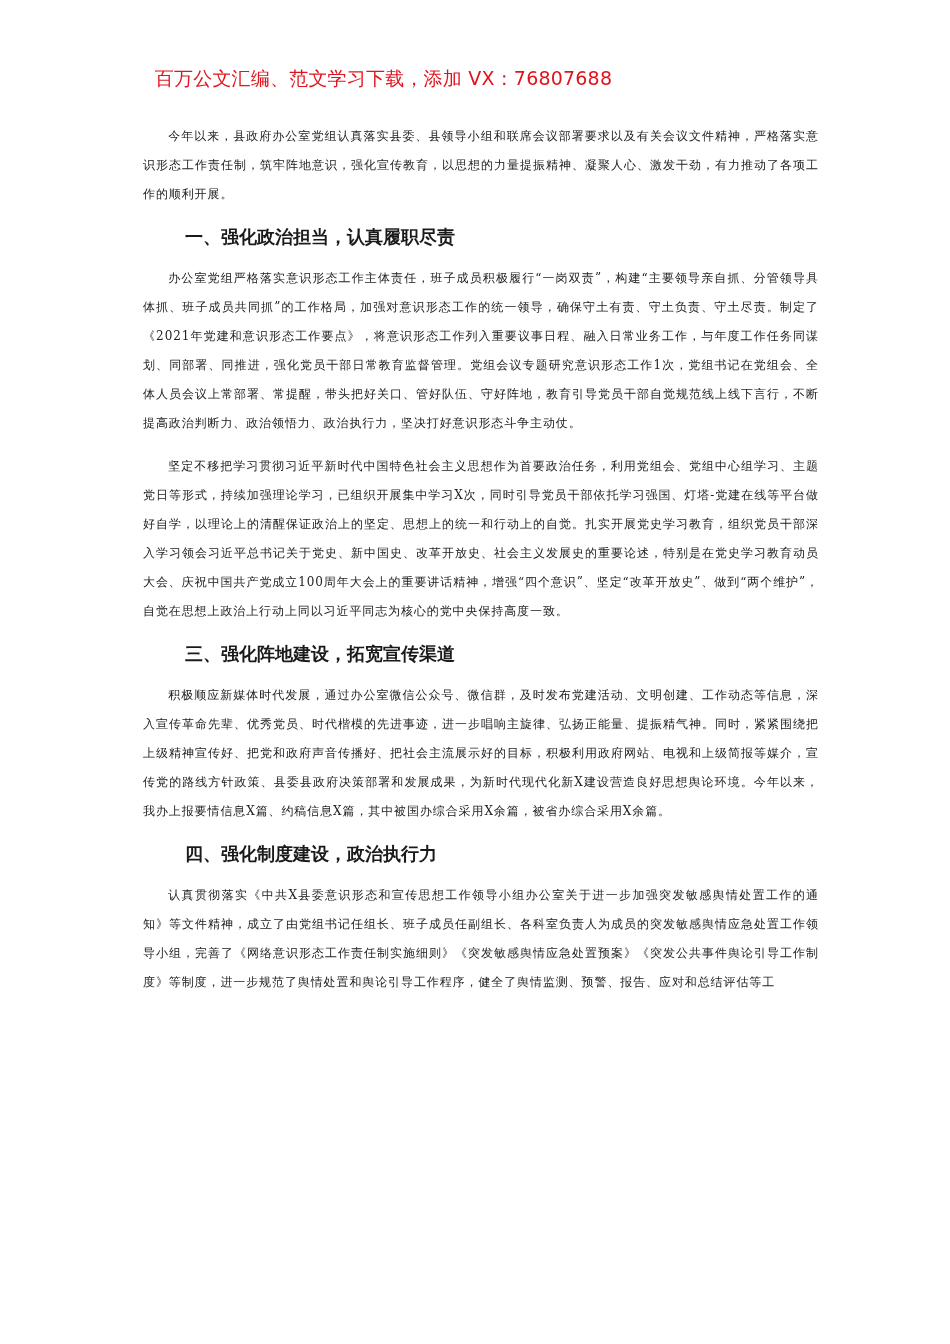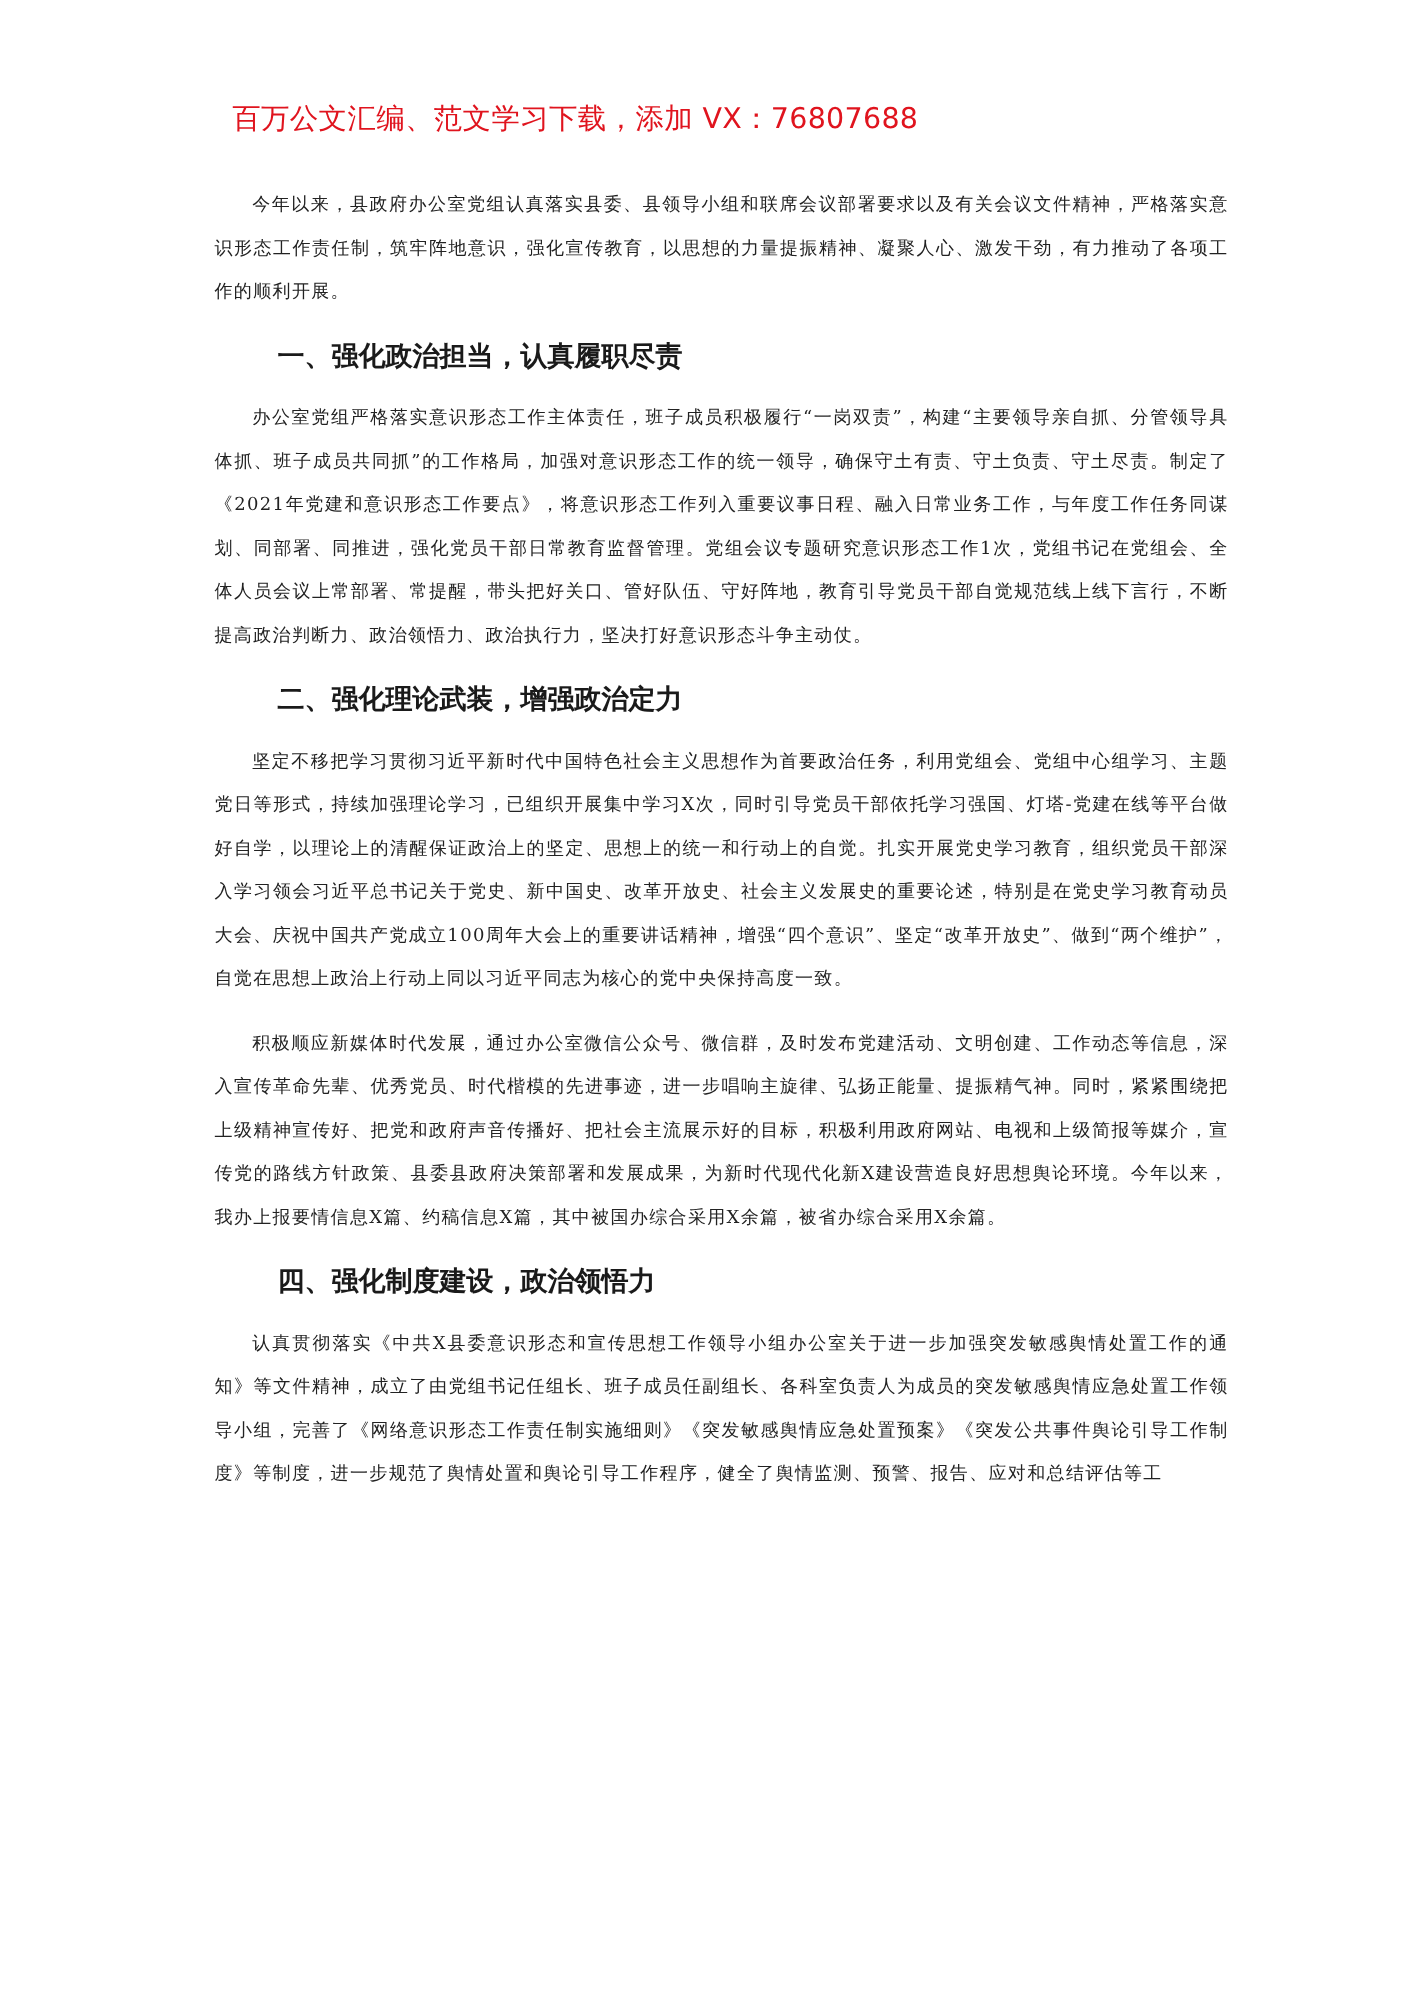--- a/index.html
+++ b/index.html
@@ -27,30 +27,30 @@
     <p>今年以来，县政府办公室党组认真落实县委、县领导小组和联席会议部署要求以及有关会议文件精神，严格落实意识形态工作责任制，筑牢阵地意识，强化宣传教育，以思想的力量提振精神、凝聚人心、激发干劲，有力推动了各项工作的顺利开展。</p>
   </div>
 
   <div class="heading-block">
     <h2>一、强化政治担当，认真履职尽责</h2>
   </div>
   <div class="para-block">
     <p>办公室党组严格落实意识形态工作主体责任，班子成员积极履行“一岗双责”，构建“主要领导亲自抓、分管领导具体抓、班子成员共同抓”的工作格局，加强对意识形态工作的统一领导，确保守土有责、守土负责、守土尽责。制定了《2021年党建和意识形态工作要点》，将意识形态工作列入重要议事日程、融入日常业务工作，与年度工作任务同谋划、同部署、同推进，强化党员干部日常教育监督管理。党组会议专题研究意识形态工作1次，党组书记在党组会、全体人员会议上常部署、常提醒，带头把好关口、管好队伍、守好阵地，教育引导党员干部自觉规范线上线下言行，不断提高政治判断力、政治领悟力、政治执行力，坚决打好意识形态斗争主动仗。</p>
   </div>
 
-  <div class="heading-block">
-    <h2>二、强化理论武装，增强政治定力</h2>
-  </div>
   <div class="para-block">
     <p>坚定不移把学习贯彻习近平新时代中国特色社会主义思想作为首要政治任务，利用党组会、党组中心组学习、主题党日等形式，持续加强理论学习，已组织开展集中学习X次，同时引导党员干部依托学习强国、灯塔-党建在线等平台做好自学，以理论上的清醒保证政治上的坚定、思想上的统一和行动上的自觉。扎实开展党史学习教育，组织党员干部深入学习领会习近平总书记关于党史、新中国史、改革开放史、社会主义发展史的重要论述，特别是在党史学习教育动员大会、庆祝中国共产党成立100周年大会上的重要讲话精神，增强“四个意识”、坚定“改革开放史”、做到“两个维护”，自觉在思想上政治上行动上同以习近平同志为核心的党中央保持高度一致。</p>
   </div>
 
+  <div class="heading-block">
+    <h2>三、强化阵地建设，拓宽宣传渠道</h2>
+  </div>
   <div class="para-block">
     <p>积极顺应新媒体时代发展，通过办公室微信公众号、微信群，及时发布党建活动、文明创建、工作动态等信息，深入宣传革命先辈、优秀党员、时代楷模的先进事迹，进一步唱响主旋律、弘扬正能量、提振精气神。同时，紧紧围绕把上级精神宣传好、把党和政府声音传播好、把社会主流展示好的目标，积极利用政府网站、电视和上级简报等媒介，宣传党的路线方针政策、县委县政府决策部署和发展成果，为新时代现代化新X建设营造良好思想舆论环境。今年以来，我办上报要情信息X篇、约稿信息X篇，其中被国办综合采用X余篇，被省办综合采用X余篇。</p>
   </div>
 
   <div class="heading-block">
-    <h2>四、强化制度建设，政治领悟力</h2>
+    <h2>四、强化制度建设，政治执行力</h2>
   </div>
   <div class="para-block">
     <p>认真贯彻落实《中共X县委意识形态和宣传思想工作领导小组办公室关于进一步加强突发敏感舆情处置工作的通知》等文件精神，成立了由党组书记任组长、班子成员任副组长、各科室负责人为成员的突发敏感舆情应急处置工作领导小组，完善了《网络意识形态工作责任制实施细则》《突发敏感舆情应急处置预案》《突发公共事件舆论引导工作制度》等制度，进一步规范了舆情处置和舆论引导工作程序，健全了舆情监测、预警、报告、应对和总结评估等工</p>
   </div>
 </div>
 
 </body></html>

